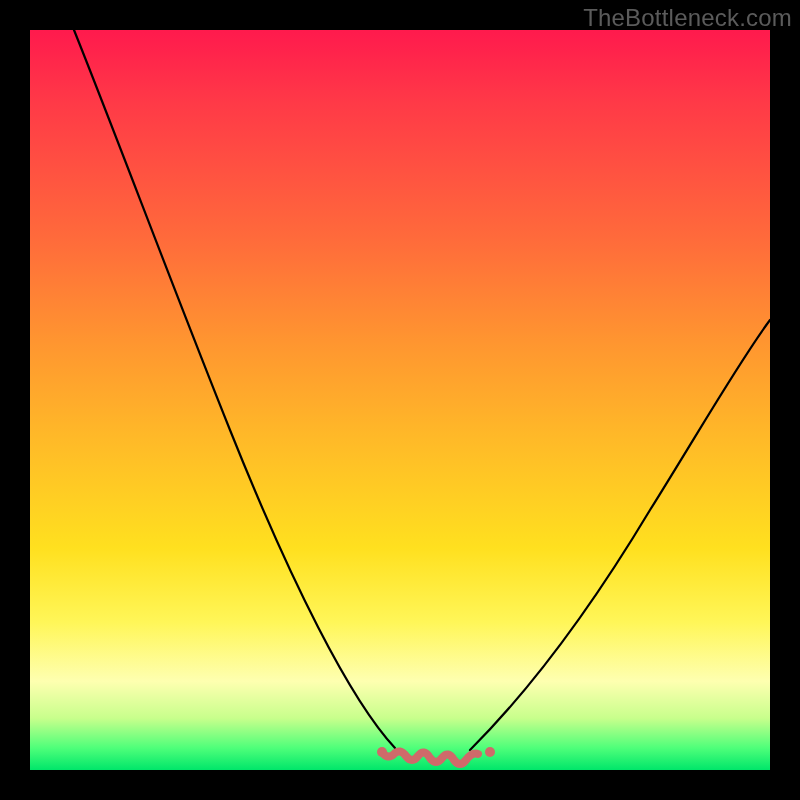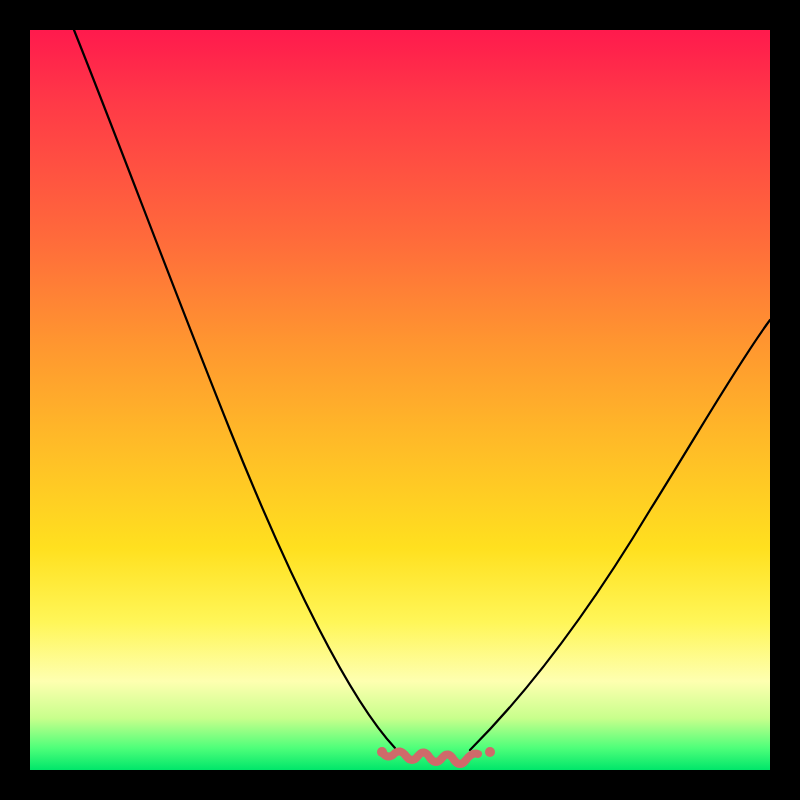--- a/index.html
+++ b/index.html
@@ -57,20 +57,21 @@
     width: 740px;
     height: 740px;
     overflow: visible;
   }
 </style>
 </head>
 <body>
 
 <div class="frame">
 
+  <div class="watermark">TheBottleneck.com</div>
 
   <div class="plot-area">
     <svg class="curves" viewBox="0 0 740 740" preserveAspectRatio="none">
 
       <path d="M 44 0
                C 90 115, 140 250, 200 400
                C 260 550, 320 670, 365 718" fill="none" stroke="#000" stroke-width="2.2" stroke-linecap="round"></path>
 
       <path d="M 440 720
                C 500 660, 560 580, 620 480

